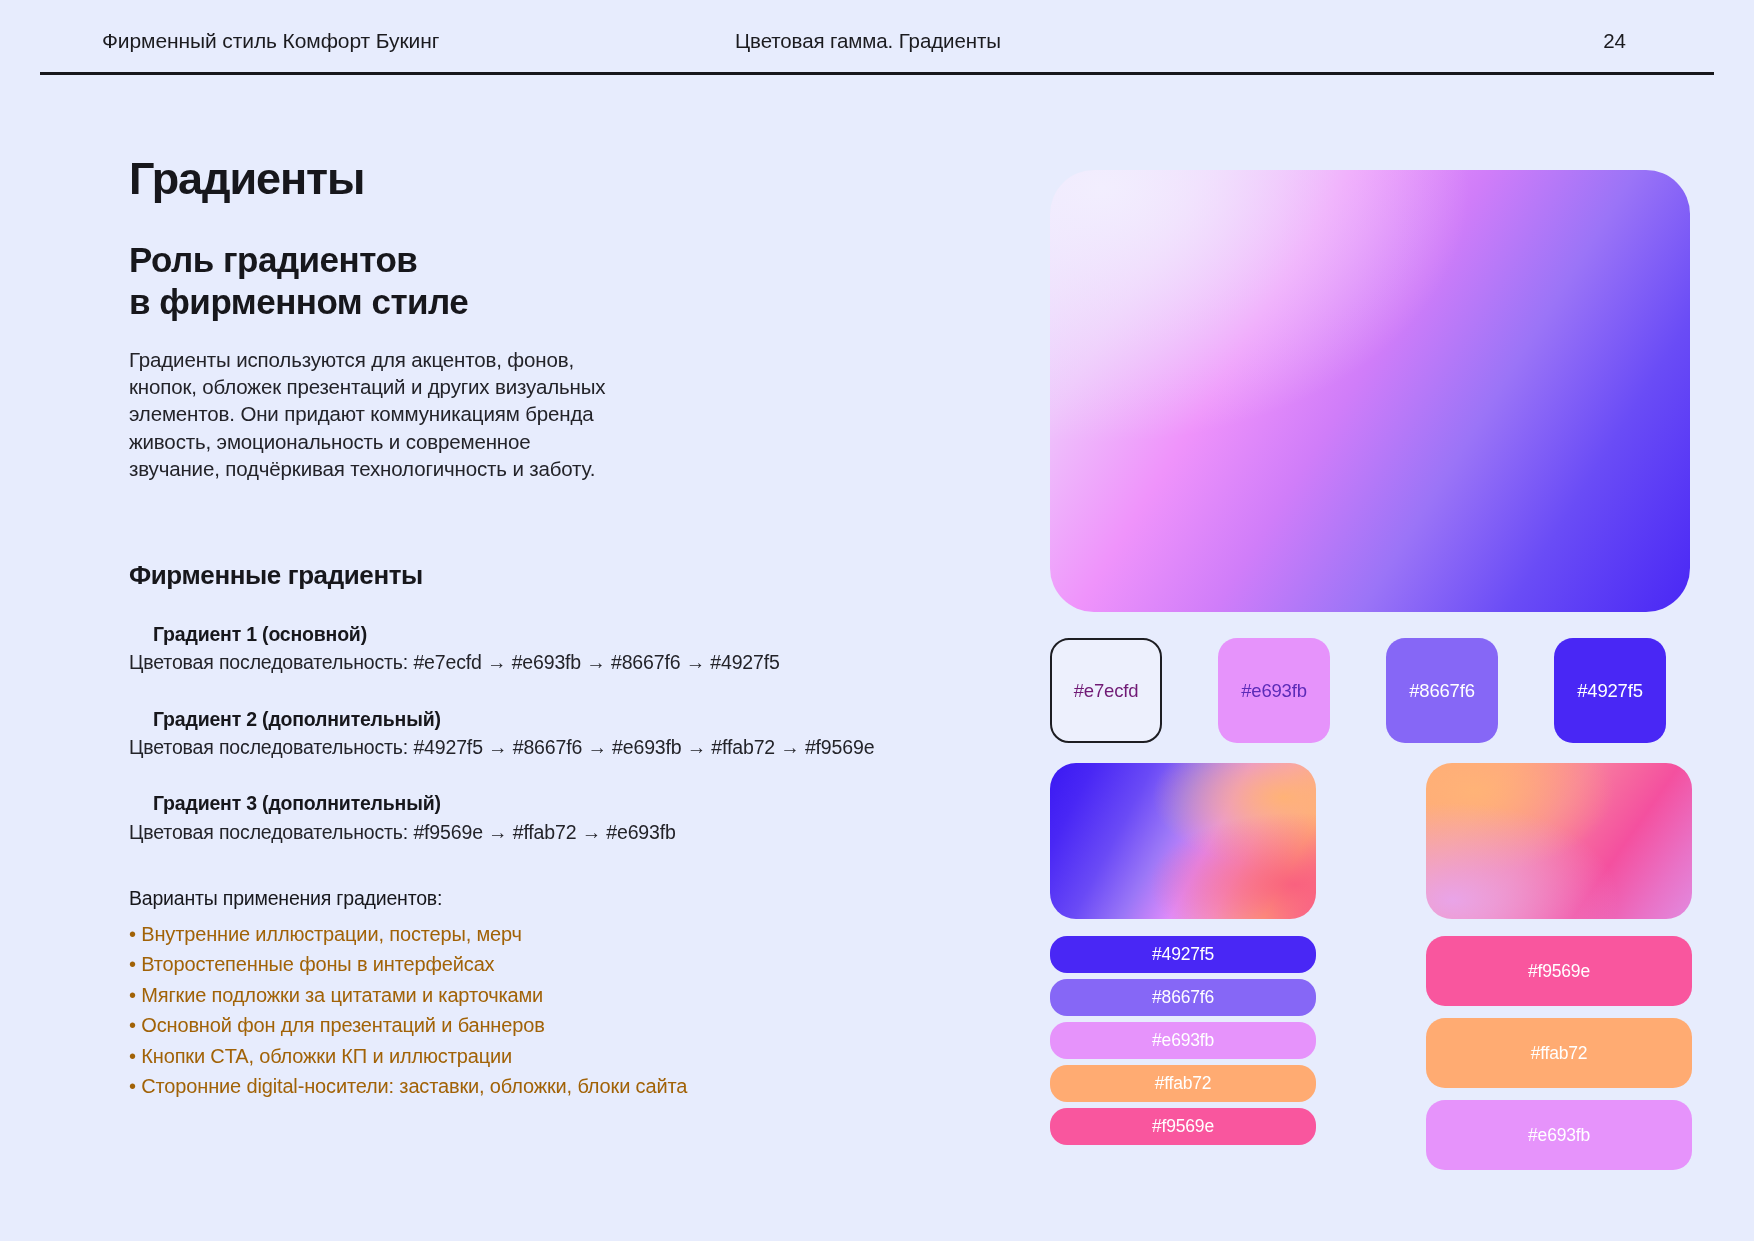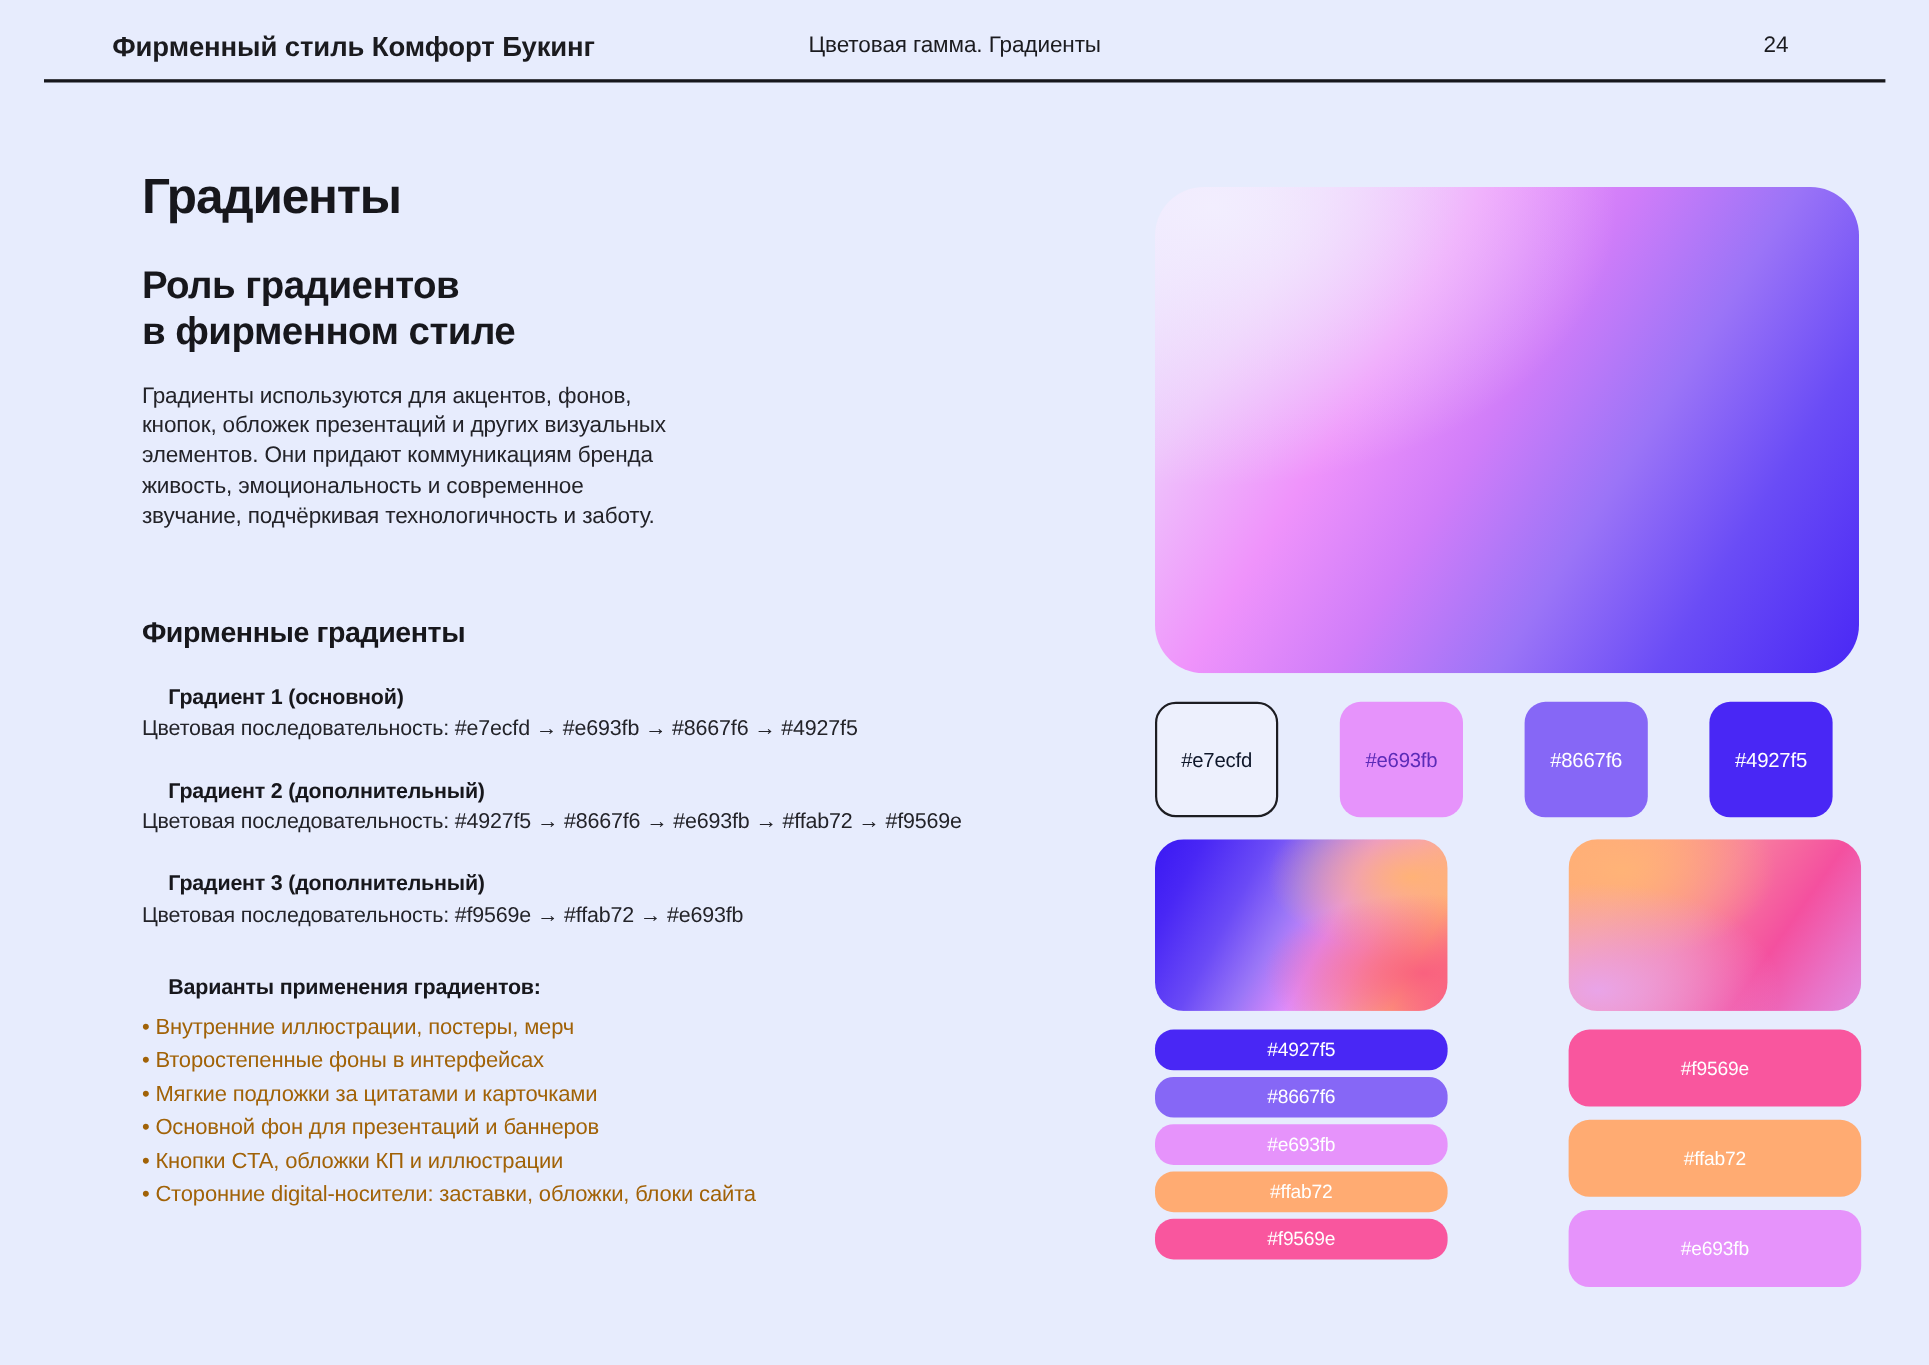--- a/index.html
+++ b/index.html
@@ -29,25 +29,24 @@
     position: absolute;
     top: 29px;
     left: 40px;
     width: 1674px;
     height: 34px;
   }
   .header-left {
     position: absolute;
     left: 62px;
     top: 0;
-    font-size: 25px;
+    font-size: 21px;
     letter-spacing: -0.1px;
     color: #1b1b1f;
     white-space: nowrap;
-    font-weight: bold;
   }
   .header-center {
     position: absolute;
     left: 695px;
     top: 0;
     font-size: 20.5px;
     letter-spacing: -0.1px;
     color: #1b1b1f;
     white-space: nowrap;
   }
@@ -126,24 +125,23 @@
     letter-spacing: -0.15px;
     color: #232329;
     line-height: 1.35;
     margin-top: 2px;
     max-width: 760px;
   }
 
   .usage-block { margin-top: 42px; }
   .usage-heading {
     font-size: 19.5px;
-    font-weight: 700;
+    font-weight: 400;
     letter-spacing: -0.2px;
     color: #17171c;
-    margin-left: 24px;
   }
   .usage-list { list-style: none; margin-top: 9px; }
   .usage-list li {
     font-size: 20px;
     letter-spacing: -0.15px;
     color: #a16207;
     line-height: 1.52;
     white-space: nowrap;
   }
   .usage-list li::before {
@@ -194,21 +192,21 @@
     border-radius: 19px;
     display: flex;
     align-items: center;
     justify-content: center;
     font-size: 18.5px;
     letter-spacing: -0.2px;
   }
   .swatch-outline {
     background: #edf0fd;
     border: 2.5px solid #1d1d22;
-    color: #0f172a;
+    color: #701a75;
   }
 
   
   .sample-card {
     position: absolute;
     border-radius: 26px;
   }
   .sample-card-2 {
     left: 0;
     top: 763px;

